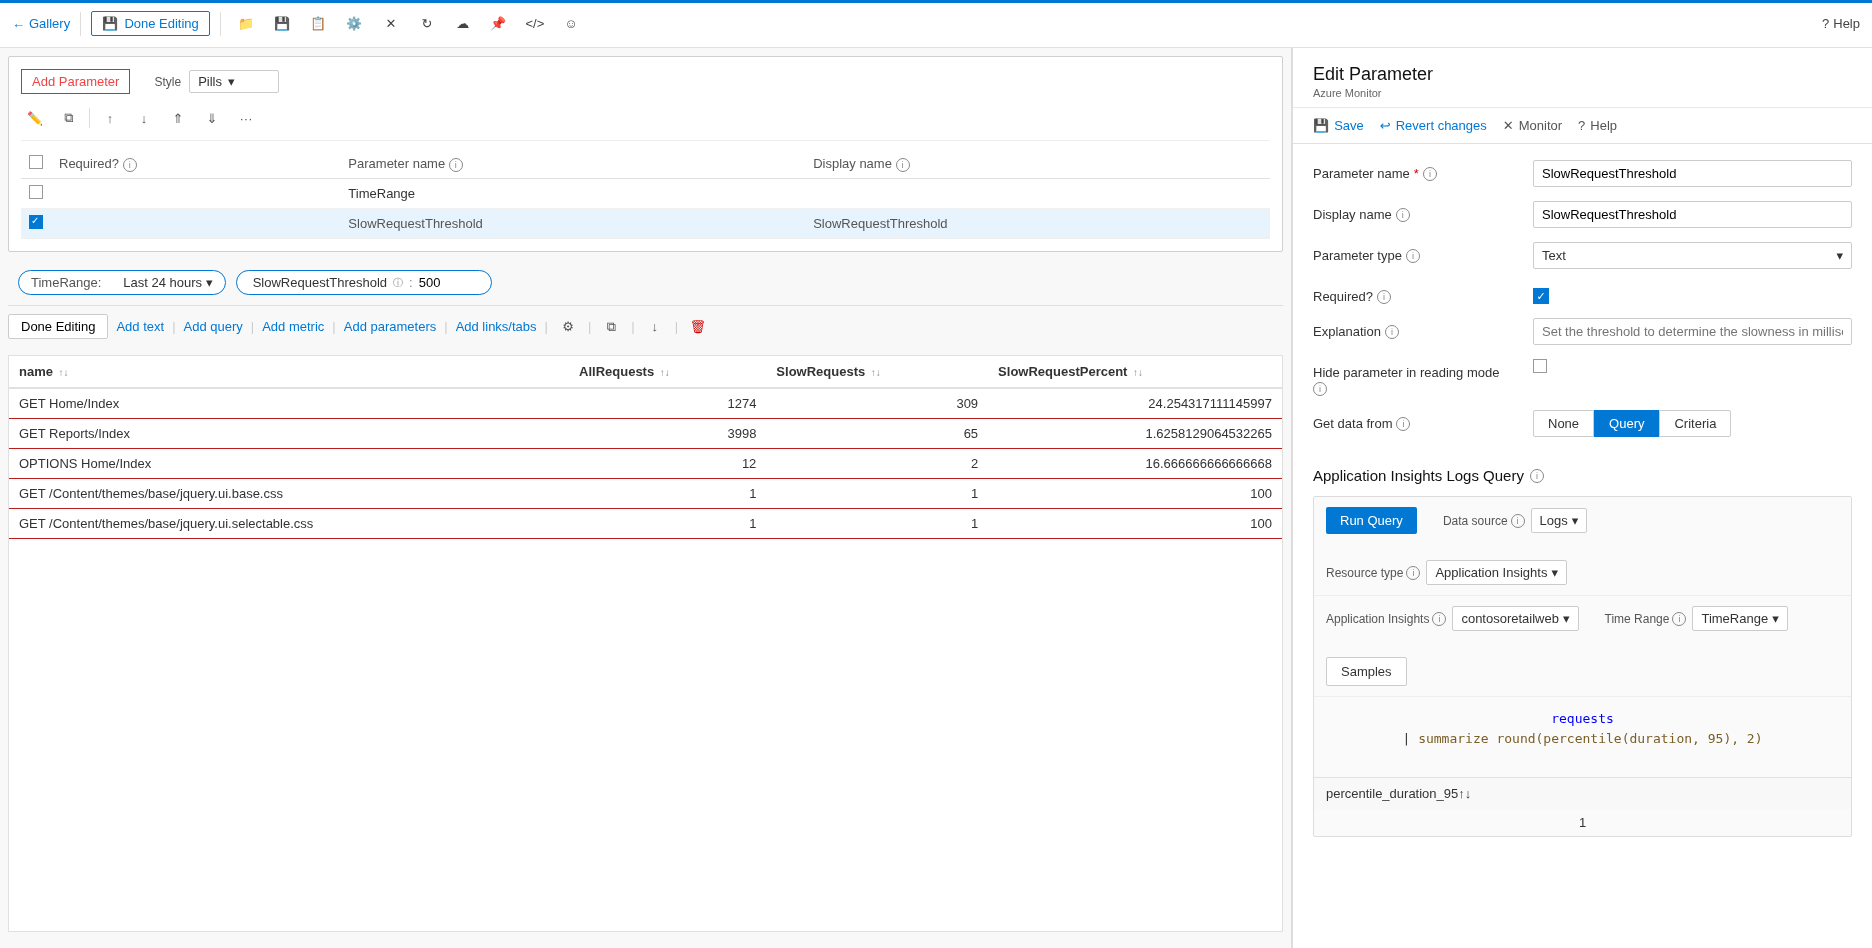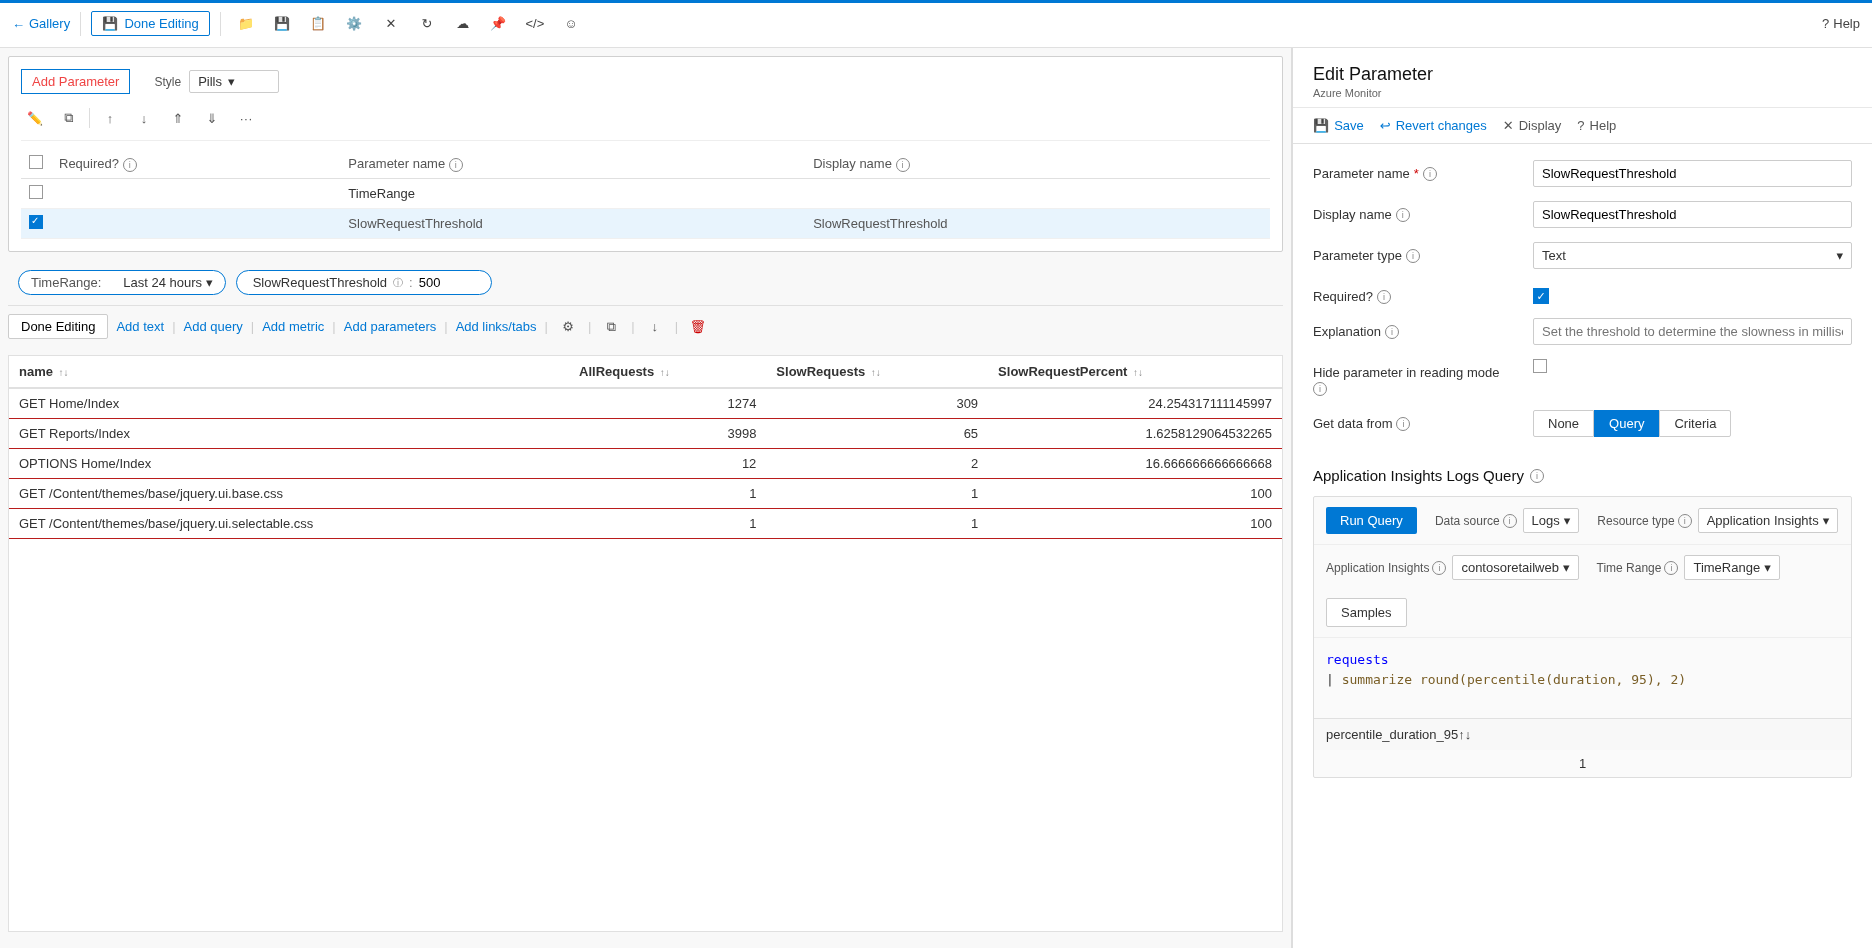--- a/index.html
+++ b/index.html
@@ -138,25 +138,25 @@
       background: #fff; color: #333;
     }
     .radio-btn:first-child { border-radius: 2px 0 0 2px; }
     .radio-btn:last-child { border-radius: 0 2px 2px 0; }
     .radio-btn.active { background: #0078d4; color: #fff; border-color: #0078d4; }
 
     
     .query-section { padding: 0 20px 20px 20px; }
     .query-section-title { font-size: 15px; font-weight: 400; color: #111; margin-bottom: 12px; display: flex; align-items: center; gap: 6px; }
     .query-box { border: 1px solid #ddd; border-radius: 2px; background: #fafafa; }
-    .query-box-row { display: flex; align-items: center; gap: 18px; padding: 10px 12px; border-bottom: 1px solid #eee; flex-wrap: wrap; }
+    .query-box-row { display: flex; align-items: center; gap: 26px; padding: 10px 12px; border-bottom: 1px solid #eee; flex-wrap: wrap; }
     .run-query-btn { padding: 6px 14px; background: #0078d4; color: #fff; border: none; cursor: pointer; font-size: 13px; border-radius: 2px; }
     .query-select { display: flex; align-items: center; border: 1px solid #ccc; padding: 4px 8px; background: #fff; cursor: pointer; gap: 4px; font-size: 13px; border-radius: 2px; }
     .query-label-small { font-size: 12px; color: #555; display: flex; align-items: center; gap: 3px; }
-    .code-area { padding: 12px; font-family: 'Consolas', monospace; font-size: 13px; line-height: 1.5; min-height: 80px; }
+    .code-area { padding: 12px; font-family: 'Consolas', monospace; font-size: 13px; line-height: 1.5; min-height: 80px; text-align: center; }
     .code-keyword { color: #0000ff; }
     .code-function { color: #795e26; margin-top: 20px; }
     .code-pipe { color: #333; }
 
     
     .query-results-header { padding: 8px 12px; border-top: 1px solid #e0e0e0; background: #f8f8f8; font-size: 13px; font-weight: 500; display: flex; align-items: center; gap: 4px; }
     .query-results-val { padding: 6px 12px; font-size: 13px; color: #333; text-align: center; }
 
     
     ::-webkit-scrollbar { width: 6px; height: 6px; }
@@ -364,21 +364,21 @@
       <div class="panel-btn">
         <span>💾</span>
         <span>Save</span>
       </div>
       <div class="panel-btn">
         <span>↩</span>
         <span>Revert changes</span>
       </div>
       <div class="panel-btn cancel">
         <span>✕</span>
-        <span>Display</span>
+        <span>Monitor</span>
       </div>
       <div class="panel-btn cancel">
         <span>?</span>
         <span>Help</span>
       </div>
     </div>
 
     <div class="form-body">
 
       <div class="form-row">

